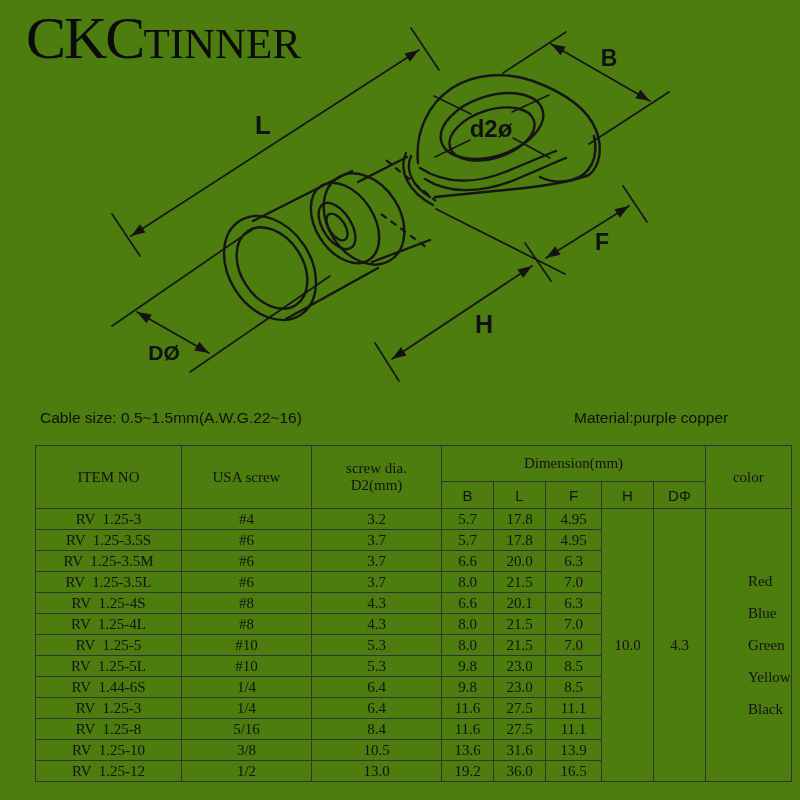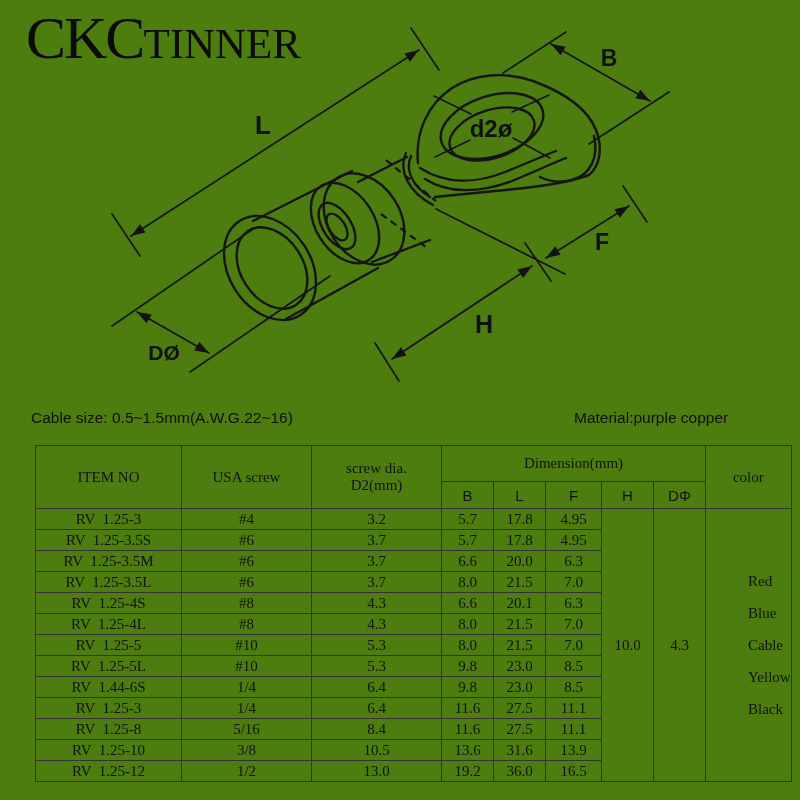--- a/index.html
+++ b/index.html
@@ -12,21 +12,21 @@
   .logo .small{font-size:43px;letter-spacing:0px;}
   
   svg.diagram{position:absolute;left:0;top:0;}
   .objline{fill:none;stroke:#151515;stroke-width:2.4;stroke-linecap:round;}
   .dashline{fill:none;stroke:#151515;stroke-width:2.2;stroke-dasharray:7 5;stroke-linecap:butt;}
   .dimline{fill:none;stroke:#161616;stroke-width:1.7;stroke-linecap:round;}
   .ctrline{fill:none;stroke:#161616;stroke-width:1.6;stroke-linecap:round;}
   .dimtext{font-family:"Liberation Sans",sans-serif;font-weight:bold;fill:#111;}
   
   .info{position:absolute;top:409px;font-size:15.5px;color:#101010;white-space:nowrap;}
-  .info.i1{left:31px;} .info.i2{left:368px;} .info.i3{left:574px;}
+  .info.i1{left:40px;} .info.i2{left:368px;} .info.i3{left:574px;}
   
   table.spec{position:absolute;left:35px;top:445px;border-collapse:collapse;table-layout:fixed;
              font-size:15px;color:#121212;}
   table.spec th,table.spec td{border:1px solid #333;padding:0;font-weight:normal;
              text-align:center;vertical-align:middle;overflow:hidden;}
   tr.h1{height:36px;font-family:Liberation Serif, serif;} tr.h2{height:27px;} tr.dr{height:21px;font-family:Liberation Serif, serif;}
   td.item{text-align:left;padding-left:8px;white-space:pre;}
   th.two span{display:block;line-height:1.15;}
   td.colorcell div{line-height:32px;text-align:left;padding-left:7px;margin-left:35px;}
 </style>
@@ -166,21 +166,21 @@
           <td>#4</td>
           <td>3.2</td>
           <td>5.7</td>
           <td>17.8</td>
           <td>4.95</td>
           <td rowspan="13">10.0</td>
           <td rowspan="13">4.3</td>
           <td class="colorcell" rowspan="13">
             <div>Red</div>
             <div>Blue</div>
-            <div>Cable</div>
+            <div>Green</div>
             <div>Yellow</div>
             <div>Black</div>
           </td>
         </tr>
         <tr class="dr">
           <td class="item">RV  1.25-3.5S</td>
           <td>#6</td>
           <td>3.7</td>
           <td>5.7</td>
           <td>17.8</td>

